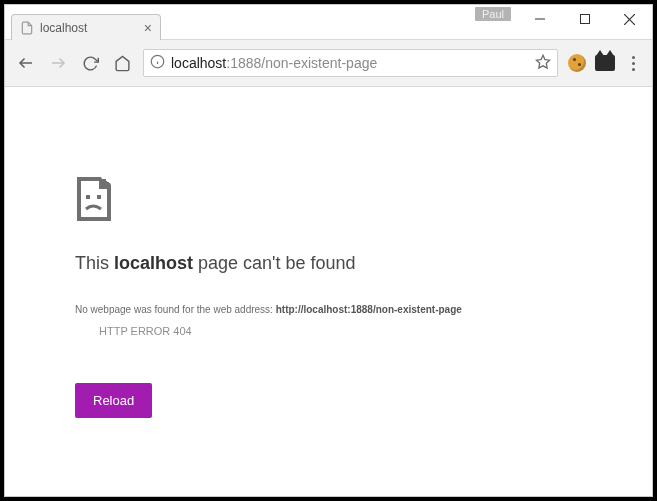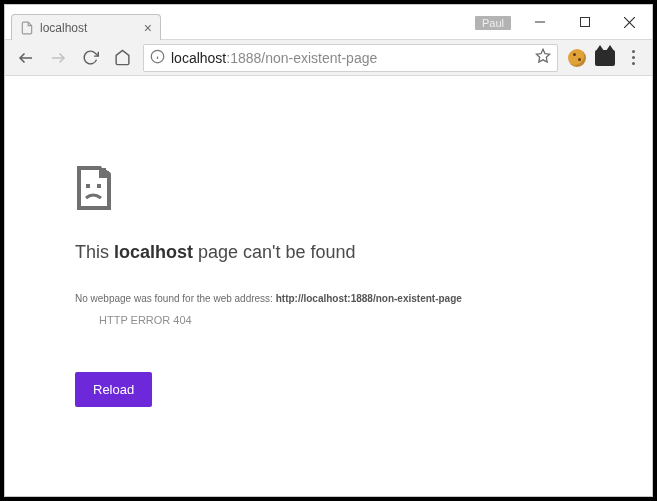--- a/index.html
+++ b/index.html
@@ -46,39 +46,39 @@
     font-size: 12px;
     color: #5a5a5a;
     position: relative;
     top: 1px;
   }
   .tab-favicon { width: 14px; height: 14px; display: flex; align-items: center; justify-content: center; }
   .tab-close { margin-left: auto; font-size: 14px; color: #6a6a6a; line-height: 1; }
   .win-controls {
     margin-left: auto;
     display: flex;
-    align-items: center;
+    align-items: flex-start;
   }
   .user-badge {
     background: #b3b3b3;
     color: #f0f0f0;
     font-size: 11px;
     padding: 1px 7px;
     margin-top: 2px;
     margin-right: 6px;
     border-radius: 1px;
   }
   .win-btn {
     width: 45px; height: 28px;
     display: flex; align-items: center; justify-content: center;
     color: #333;
   }
   
   .toolbar {
-    height: 37px;
+    height: 48px;
     background: #f2f2f2;
     border-top: 1px solid #d9d9d9;
     border-bottom: 1px solid #d9d9d9;
     display: flex;
     align-items: center;
     padding: 0 6px;
     gap: 2px;
   }
   .nav-btn {
     width: 30px; height: 30px;
@@ -160,21 +160,21 @@
     margin-bottom: 10px;
   }
   .sub b { color: #555; font-weight: 600; }
   .errcode {
     font-size: 11px;
     color: #8f8f8f;
     margin-bottom: 46px;
     margin-left: 24px;
   }
   .reload-btn {
-    background: #6d28d9;
+    background: #a21caf;
     color: #fff;
     border: none;
     font-size: 13px;
     padding: 10px 18px;
     border-radius: 2px;
     cursor: pointer;
   }
 </style>
 </head>
 <body>

